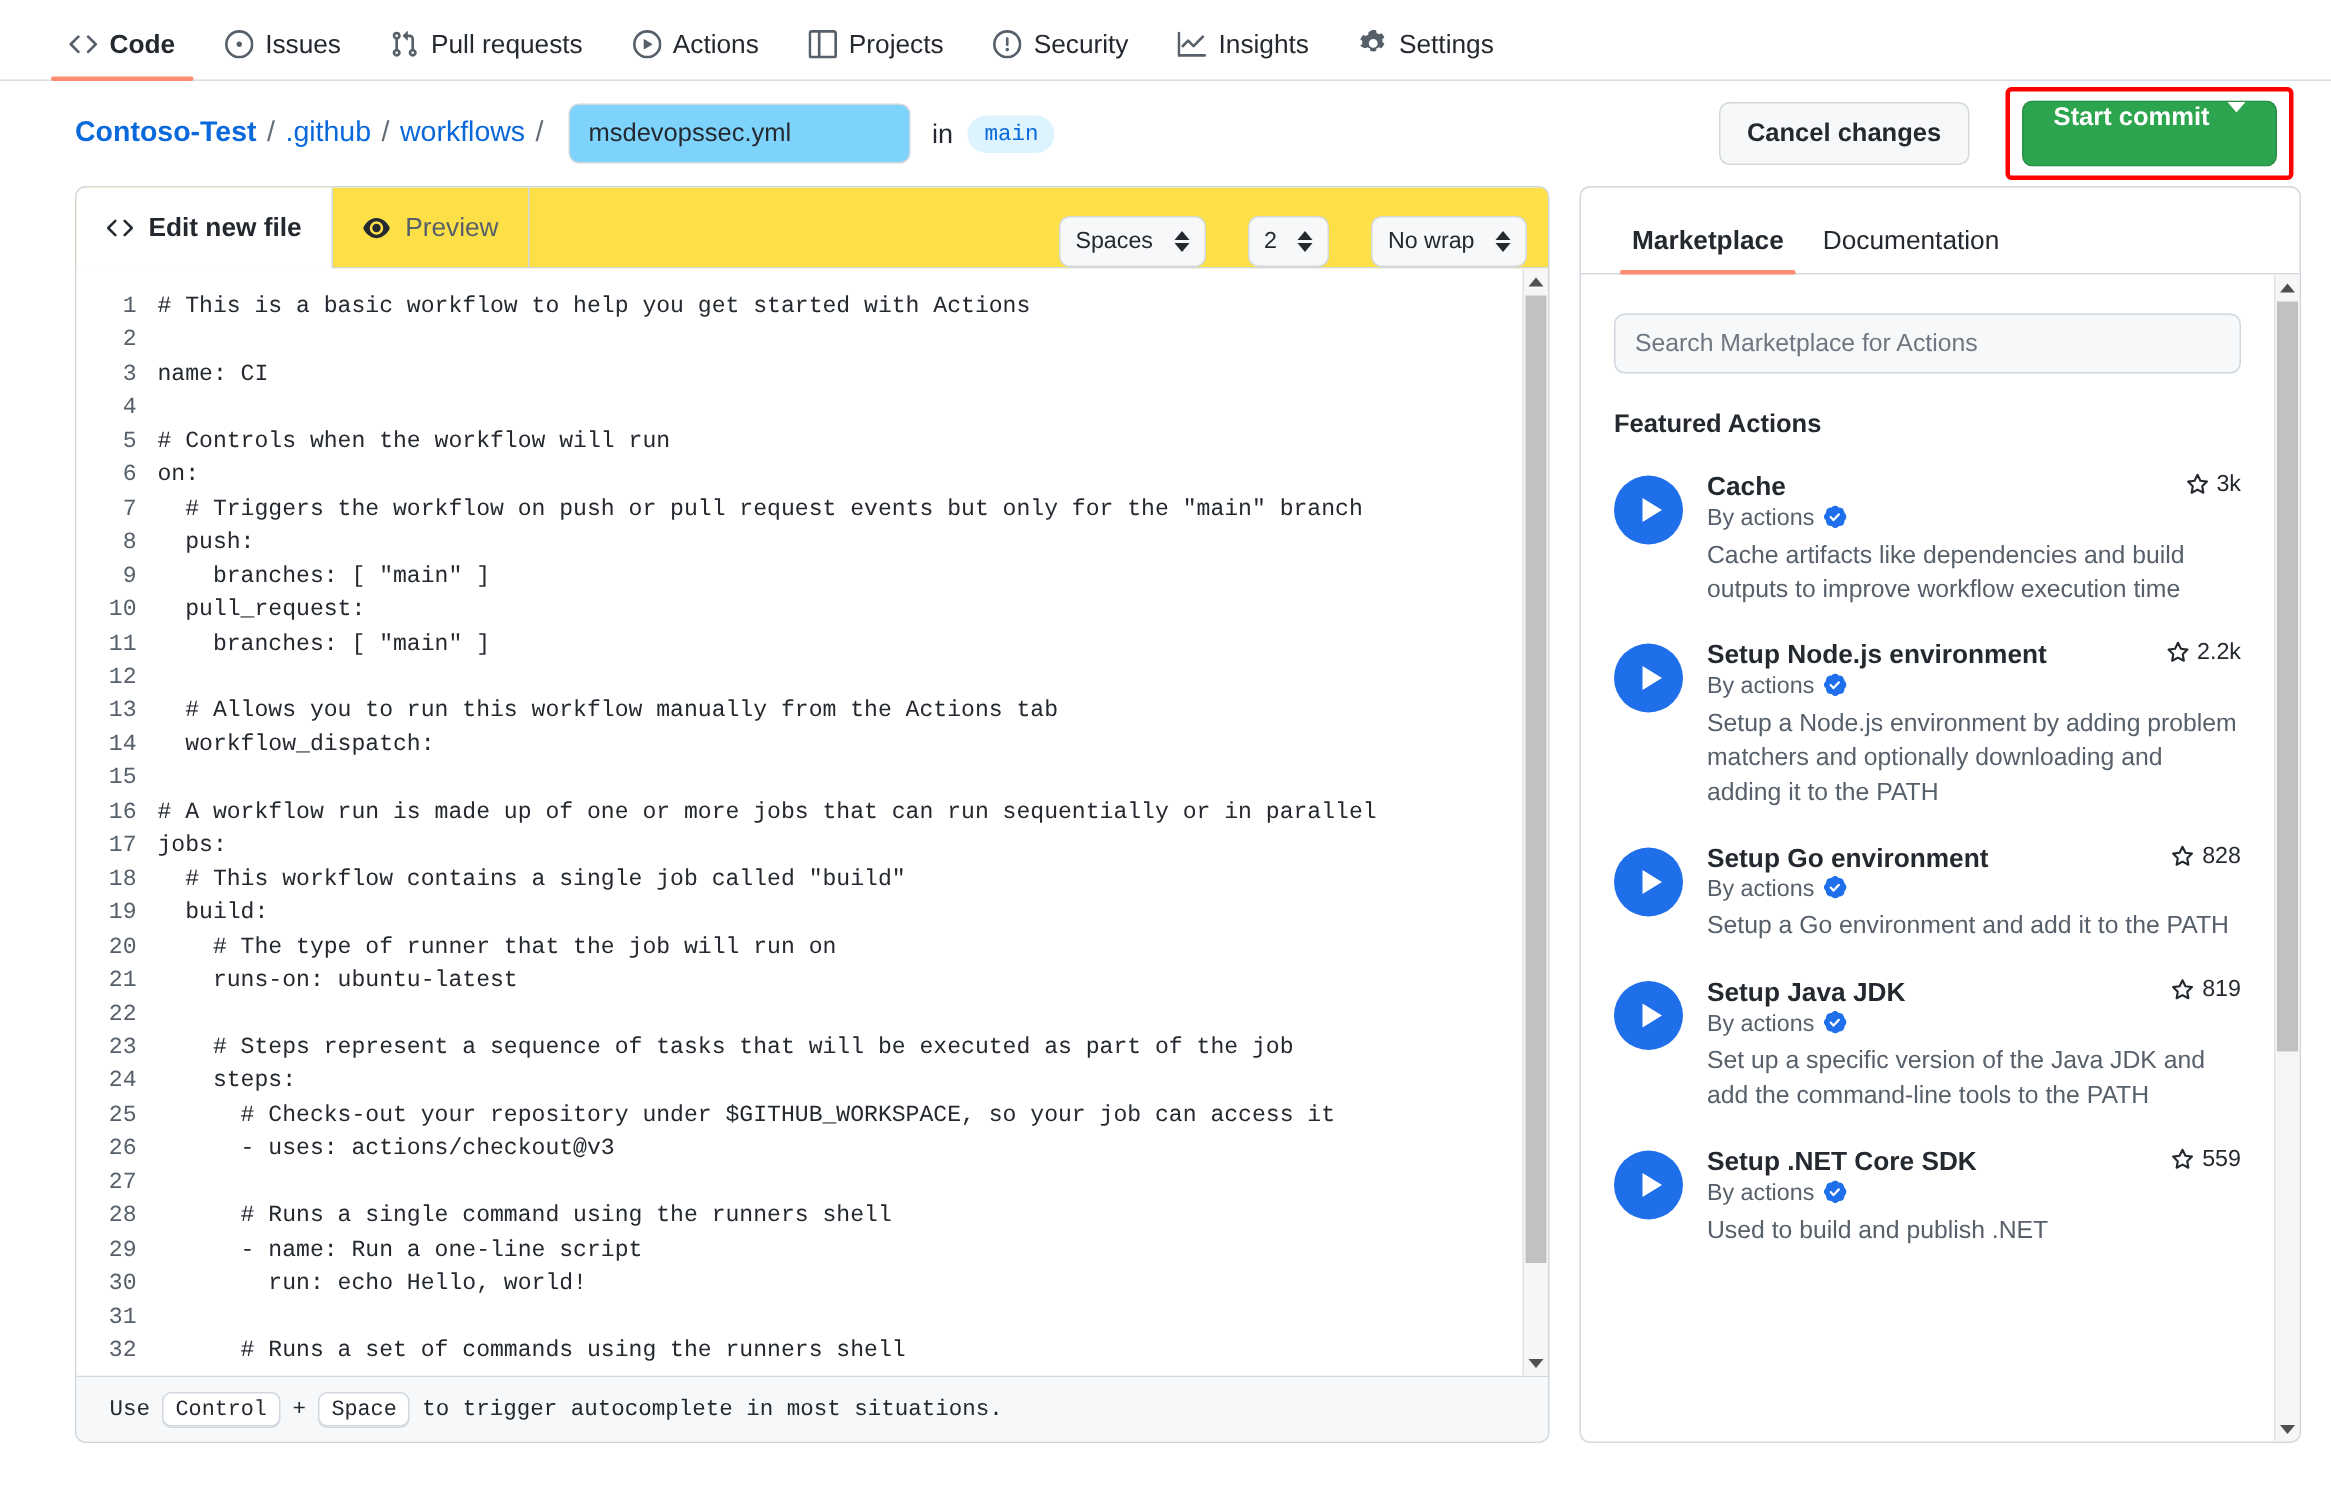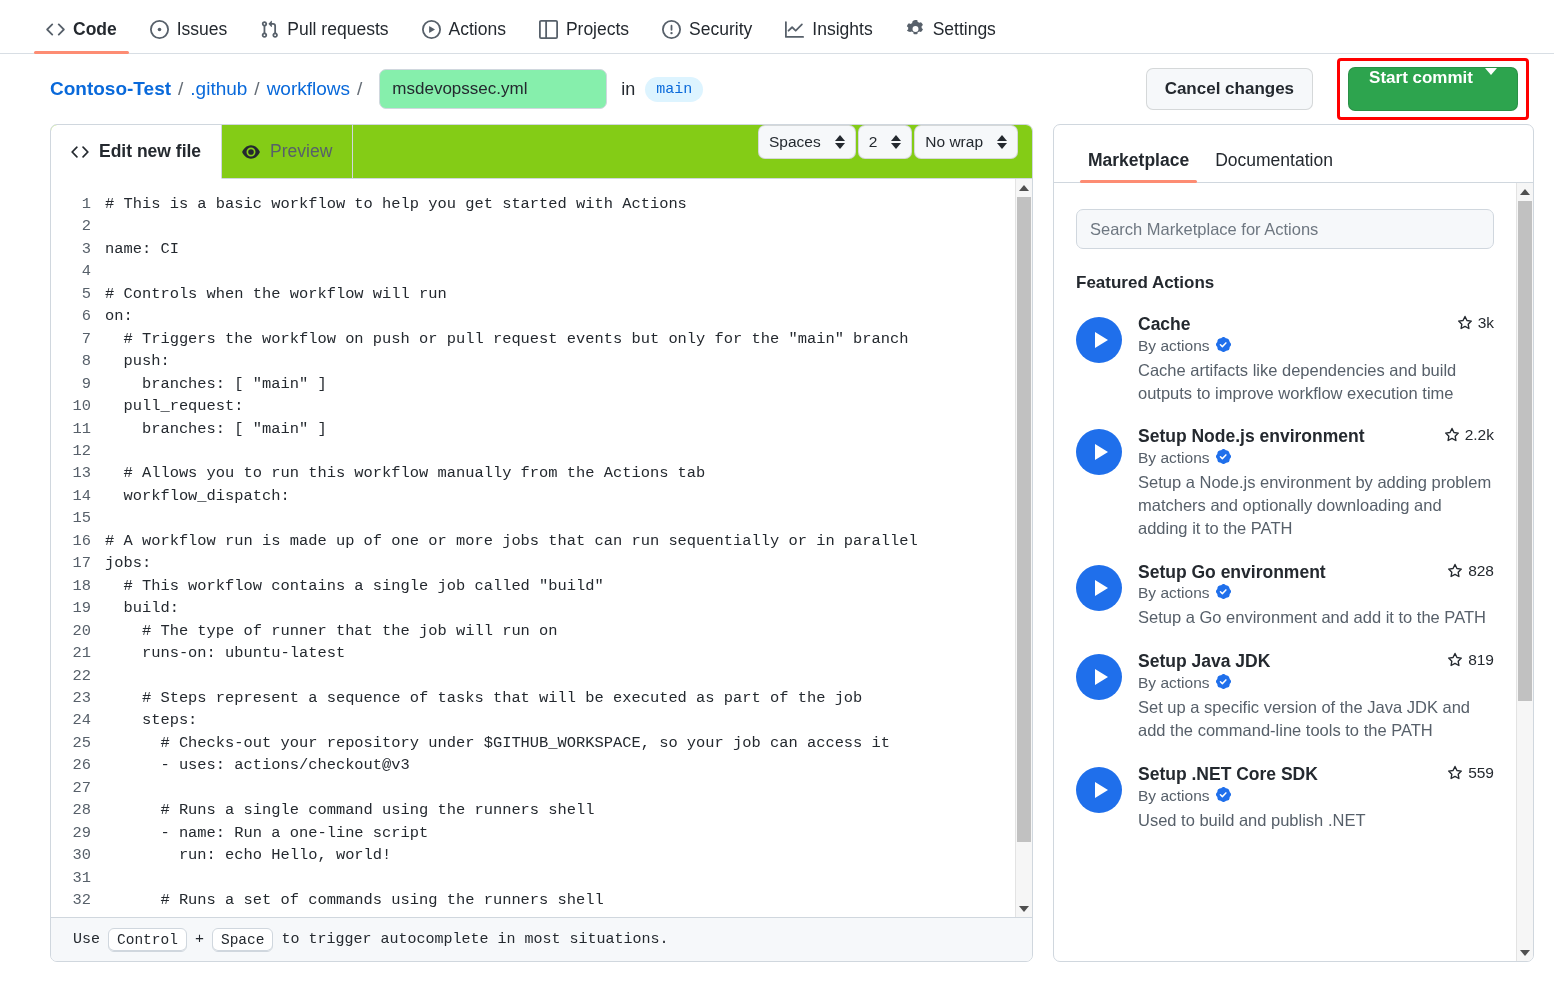--- a/index.html
+++ b/index.html
@@ -57,21 +57,21 @@
   #filename-input {
     margin-left: 10px;
     width: 228px;
     height: 40px;
     border: 1px solid #d0d7de;
     border-radius: 7px;
     padding: 0 12px;
     font-size: 17px;
     font-family: "Liberation Sans", sans-serif;
     color: #24292f;
-    background: #86efac;
+    background: #7dd3fc;
     outline: none;
   }
   #in-label { margin-left: 14px; font-size: 18px; color: #24292f; }
   #branch-badge {
     margin-left: 10px;
     background: #ddf4ff;
     color: #0969da;
     border-radius: 14px;
     padding: 4px 11px;
     font-family: "Liberation Mono", monospace;
@@ -126,42 +126,42 @@
     flex: 0 0 983px;
     border: 1px solid #d0d7de;
     border-radius: 7px;
     display: flex;
     flex-direction: column;
     overflow: hidden;
     background: #fff;
   }
   #editor-toolbar {
     height: 54px;
-    background: #84cc16;
+    background: #fde047;
     border-bottom: 1px solid #d0d7de;
     display: flex;
     align-items: stretch;
   }
   .etab {
     display: flex; align-items: center; gap: 10px;
     padding: 0 20px;
     font-size: 17.5px;
     color: #24292f;
     cursor: pointer;
     border-right: 1px solid #d0d7de;
   }
   .etab.active {
     background: #ffffff;
     font-weight: bold;
     border-bottom: 1px solid #ffffff;
     margin-bottom: -1px;
   }
   .etab .eico { color: #24292f; display: flex; }
   .etab.inactive { color: #57606a; text-align: right; }
-  #toolbar-right { margin-left: auto; display: flex; align-items: flex-start; gap: 2px; padding-right: 14px; }
+  #toolbar-right { margin-left: auto; display: flex; align-items: flex-end; gap: 28px; padding-right: 14px; }
   .select-box {
     height: 34px;
     border: 1px solid rgba(27,31,36,0.15);
     border-radius: 7px;
     background: #f6f8fa;
     display: flex;
     align-items: center;
     gap: 14px;
     padding: 0 10px;
     font-size: 15.5px;

